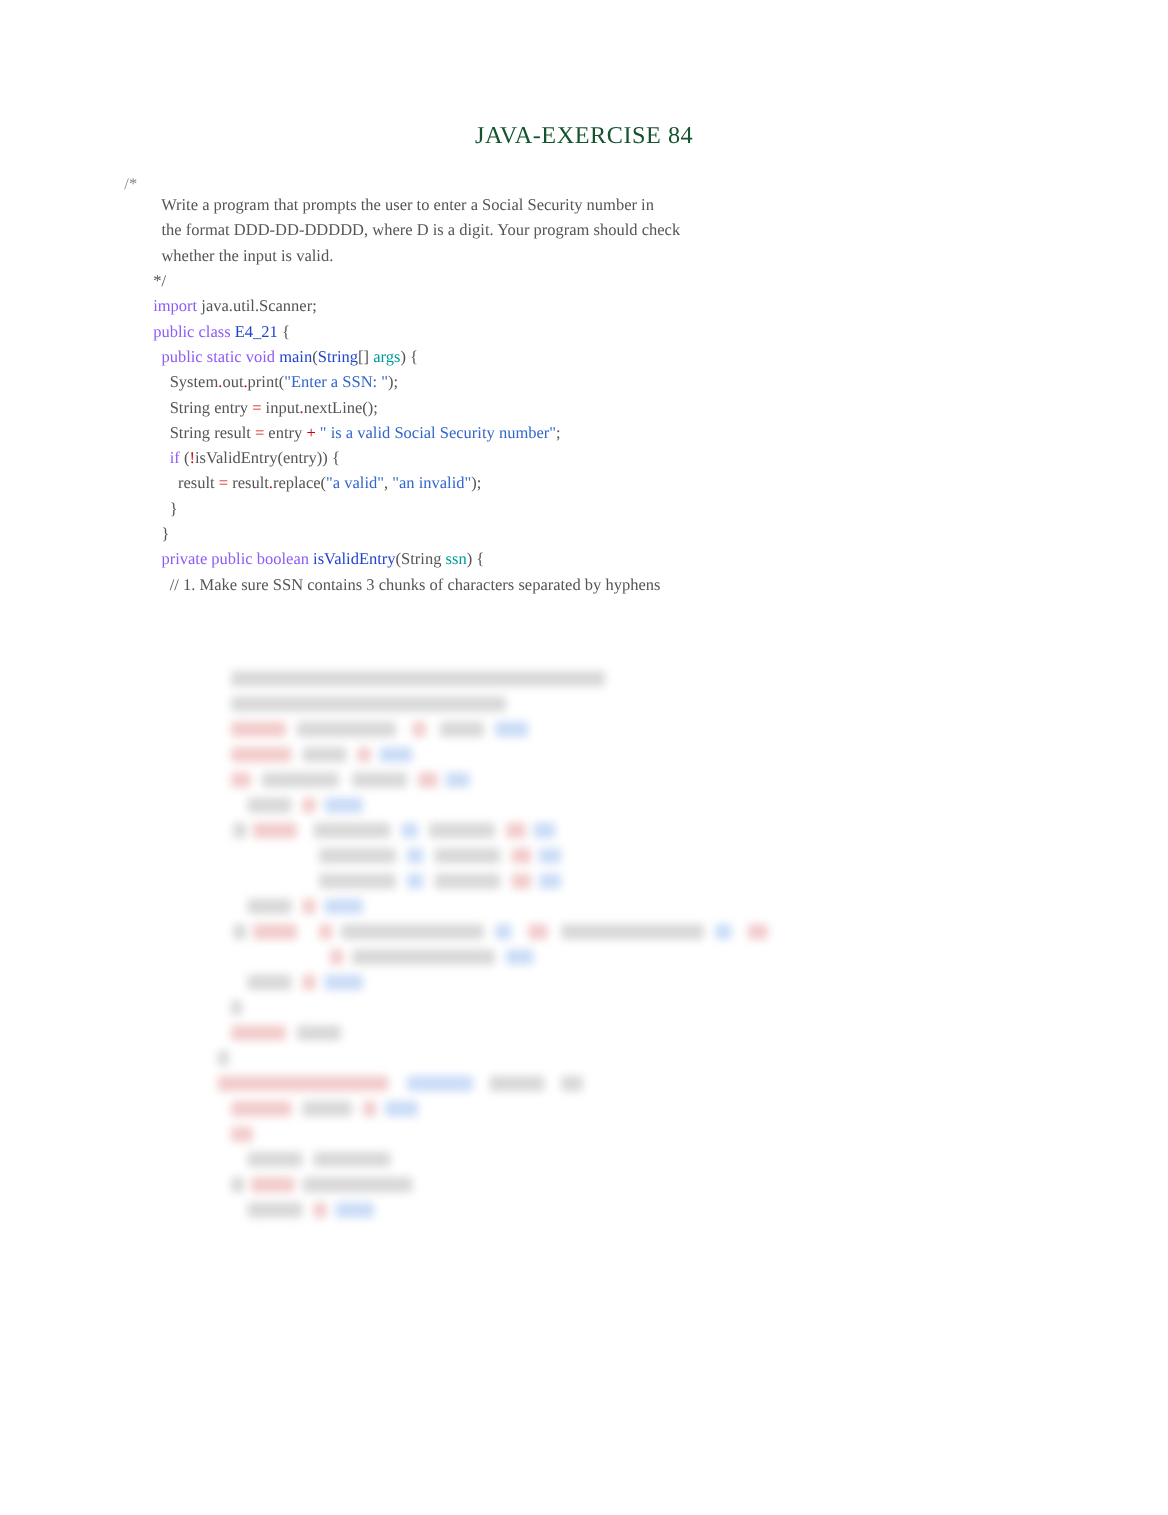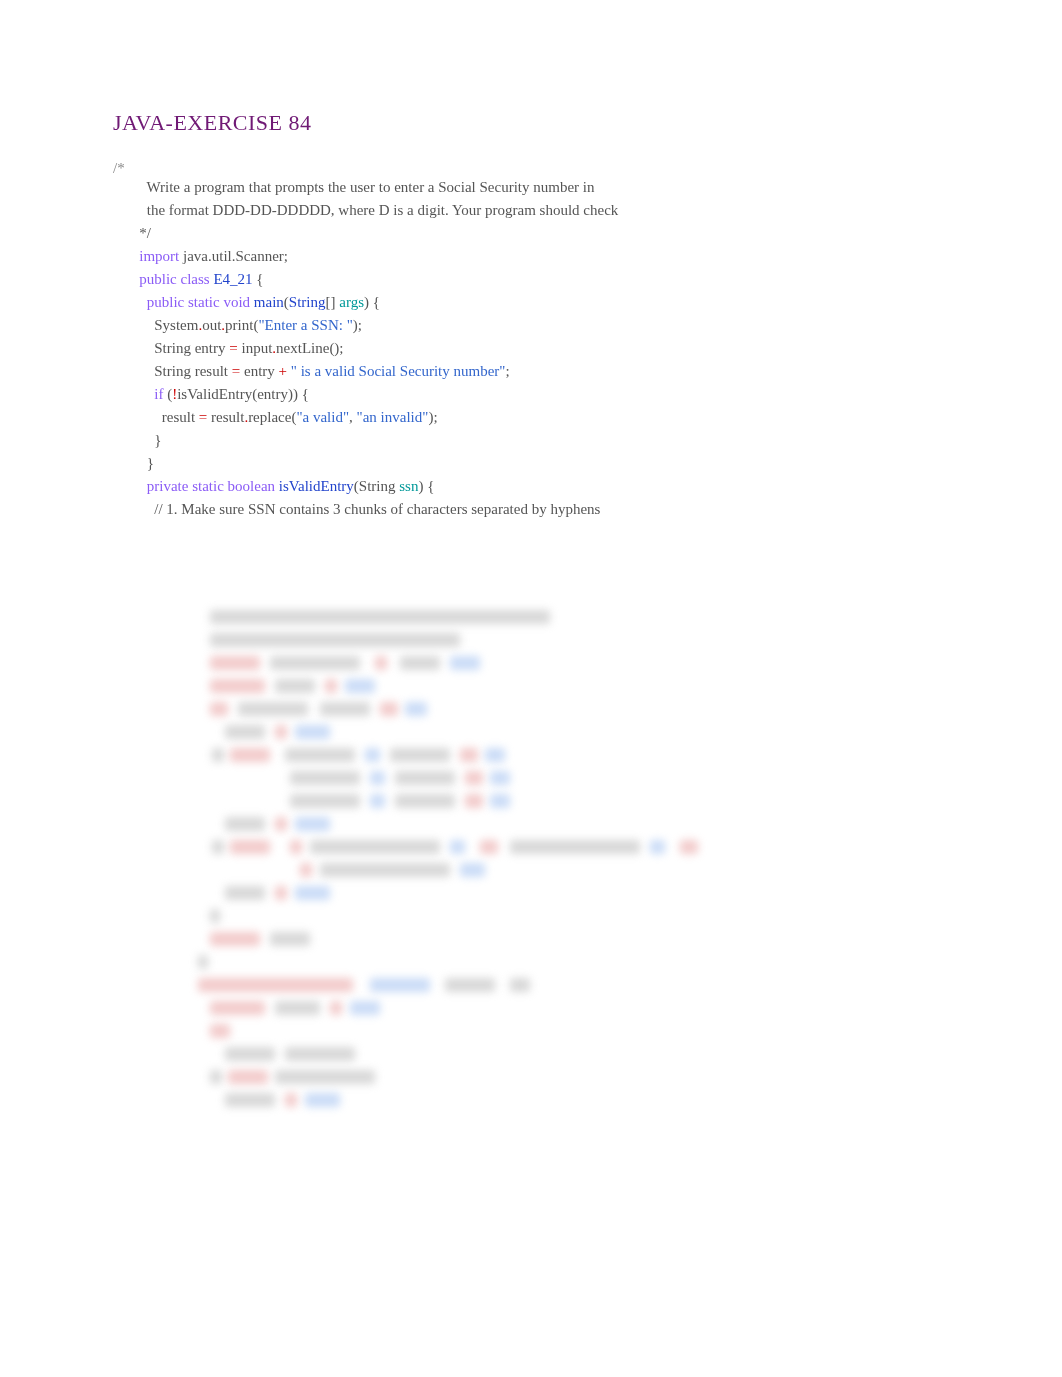--- a/index.html
+++ b/index.html
@@ -14,22 +14,23 @@
     min-height: 1377px;
     color: #555555;
     position: relative;
   }
   .page {
     padding-top: 110px;
     padding-left: 113px;
     padding-right: 113px;
   }
   .title {
+    text-align: center;
     font-size: 22px;
-    color: #701a75;
+    color: #14532d;
     font-weight: normal;
     letter-spacing: 0.5px;
     margin-bottom: 40px;
   }
   .code {
     font-size: 15px;
     line-height: 23px;
   }
   .line {
     white-space: pre;
@@ -76,20 +77,21 @@
 <div class="page">
 
   <h1 class="title">JAVA-EXERCISE 84</h1>
 
   <div class="open-comment">/*</div>
 
   <div class="code">
 
     <div class="line normal">         <span>Write a program that prompts the user to enter a Social Security number in</span></div>
     <div class="line normal">         <span>the format DDD-DD-DDDDD, where D is a digit. Your program should check</span></div>
+    <div class="line normal">         <span>whether the input is valid.</span></div>
     <div class="line normal">       <span>*/</span></div>
 
     <div class="line">       <span class="kw-red">import</span><span class="normal"> java.util.Scanner;</span></div>
 
     <div class="line">       <span class="kw-red">public class </span><span class="kw-blue">E4_21</span><span class="normal"> {</span></div>
 
     <div class="line">         <span class="kw-red">public static void </span><span class="kw-blue">main</span><span class="normal">(</span><span class="kw-blue">String</span><span class="normal">[] </span><span class="kw-teal">args</span><span class="normal">) {</span></div>
 
 
     <div class="line">           <span class="normal">System</span><span class="op">.</span><span class="normal">out</span><span class="op">.</span><span class="normal">print(</span><span class="str">"Enter a SSN: "</span><span class="normal">);</span></div>
@@ -100,21 +102,21 @@
 
     <div class="line">           <span class="kw-red">if</span> <span class="normal">(</span><span class="op">!</span><span class="normal">isValidEntry(entry)) {</span></div>
 
     <div class="line">             <span class="normal">result </span><span class="op">=</span><span class="normal"> result</span><span class="op">.</span><span class="normal">replace(</span><span class="str">"a valid"</span><span class="normal">, </span><span class="str">"an invalid"</span><span class="normal">);</span></div>
 
     <div class="line">           <span class="normal">}</span></div>
 
 
     <div class="line">         <span class="normal">}</span></div>
 
-    <div class="line">         <span class="kw-red">private static boolean </span><span class="kw-blue">isValidEntry</span><span class="normal">(String </span><span class="kw-teal">ssn</span><span class="normal">) {</span></div>
+    <div class="line">         <span class="kw-red">private public boolean </span><span class="kw-blue">isValidEntry</span><span class="normal">(String </span><span class="kw-teal">ssn</span><span class="normal">) {</span></div>
 
     <div class="line">           <span class="normal">// 1. Make sure SSN contains 3 chunks of characters separated by hyphens</span></div>
 
   </div>
 
   <div class="blur-region">
     <div class="blur-line bl-gray" style="left:60px; top:10px; width:340px;"></div>
     <div class="blur-line bl-gray" style="left:60px; top:33px; width:250px;"></div>
     <div class="blur-line bl-red" style="left:60px; top:56px; width:50px;"></div>
     <div class="blur-line bl-gray" style="left:120px; top:56px; width:90px;"></div>

